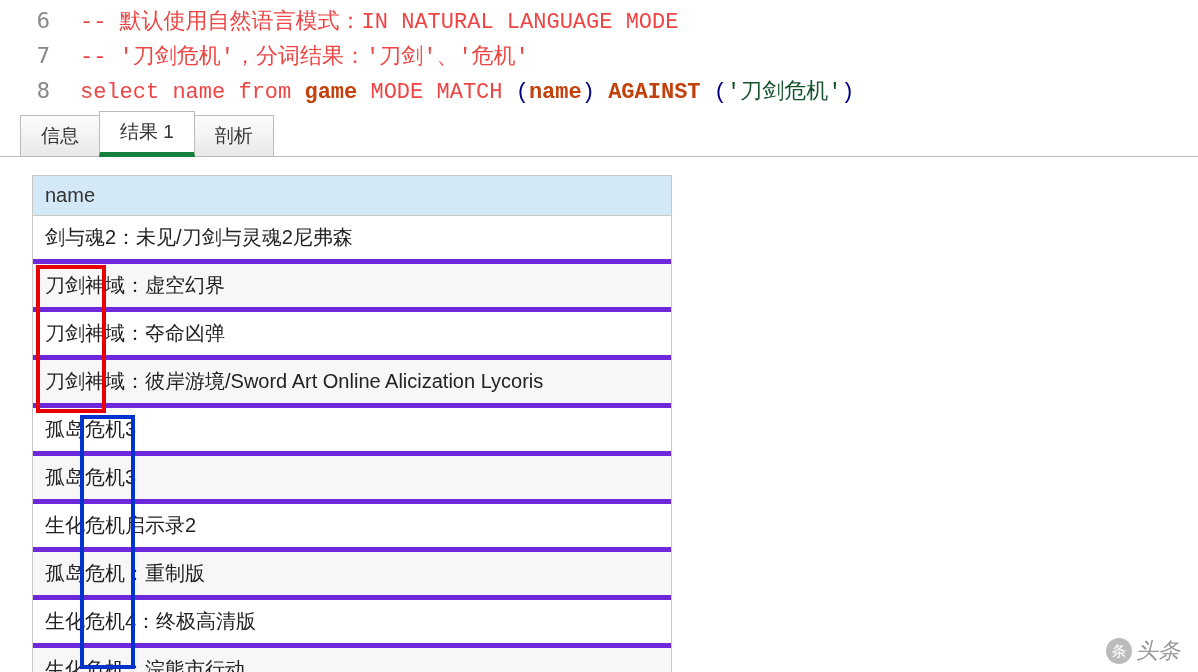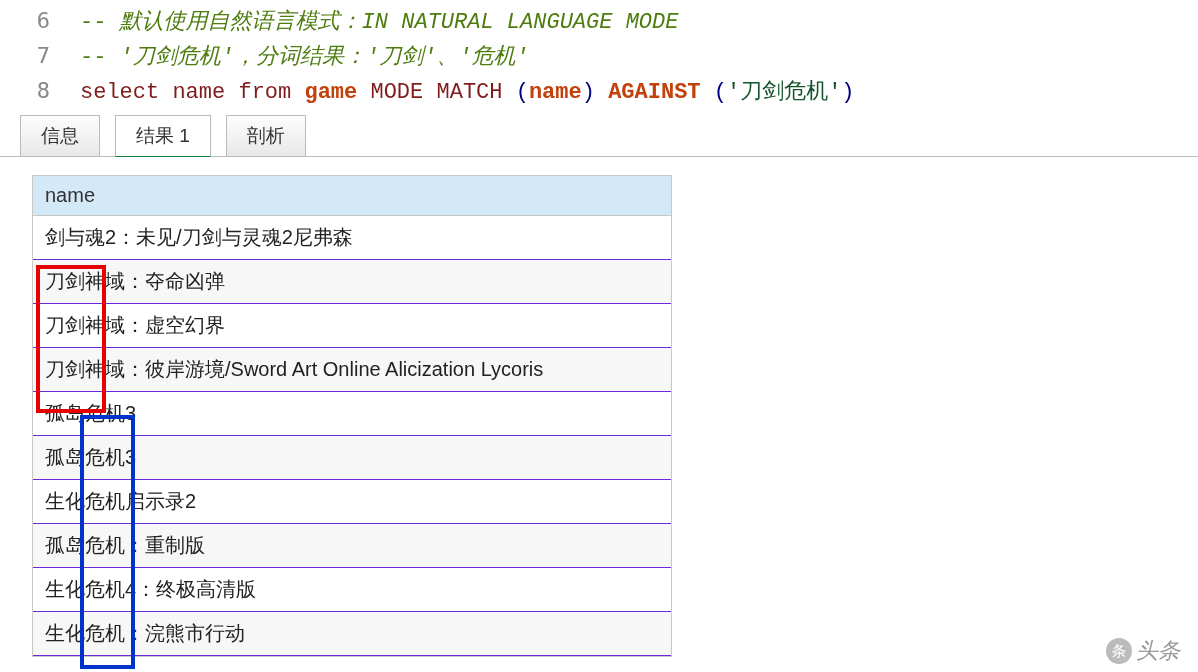--- a/index.html
+++ b/index.html
@@ -23,48 +23,48 @@
     }
     .line-number {
       width: 80px;
       text-align: right;
       padding-right: 30px;
       color: #888;
       font-family: Consolas, monospace;
       user-select: none;
     }
     .code-content { flex: 1; white-space: nowrap; }
-    .tok-comment { color: #4d7c0f; font-style: italic; }
-    .tok-keyword { color: #7f1d1d; font-weight: normal; }
+    .tok-comment { color: #ef4444; }
+    .tok-keyword { color: #ef4444; font-weight: normal; }
     .tok-identifier { color: #c2410c; font-weight: bold; }
     .tok-string { color: #14532d; }
     .tok-paren { color: #000080; }
 
     .tabs-bar {
       display: flex;
       align-items: flex-end;
       border-bottom: 1px solid #bbb;
       padding-left: 20px;
       height: 40px;
-      gap: 16px;
+      gap: 0;
     }
     .tab {
       padding: 7px 20px;
       font-size: 19px;
       color: #333;
       border: 1px solid #bbb;
       border-bottom: none;
       background: linear-gradient(to bottom, #fdfdfd, #e8e8e8);
       margin-right: -1px;
       position: relative;
       cursor: pointer;
     }
     .tab.active {
       background: #fff;
-      border-bottom: 1px solid #15803d;
+      border-bottom: 5px solid #15803d;
       margin-bottom: -1px;
       z-index: 2;
       text-align: center;
     }
 
     .results {
       margin: 18px 0 0 32px;
       width: 640px;
       border: 1px solid #c8c8c8;
       font-size: 20px;
@@ -72,21 +72,21 @@
     }
     .results-header {
       background: #d4e9f7;
       padding: 8px 12px;
       border-bottom: 1px solid #c8c8c8;
       font-weight: normal;
       color: #333;
     }
     .results-row {
       padding: 8px 12px;
-      border-bottom: 1px solid #6d28d9;
+      border-bottom: 5px solid #6d28d9;
       color: #222;
       background: #fff;
       white-space: nowrap;
     }
     .results-row:nth-child(odd) { background: #f7f7f7; }
 
     .annot {
       position: absolute;
       border-width: 4px;
       border-style: solid;
@@ -158,22 +158,22 @@
 
 <div class="tabs-bar">
   <div class="tab">信息</div>
   <div class="tab active">结果 1</div>
   <div class="tab">剖析</div>
 </div>
 
 <div class="results">
   <div class="results-header">name</div>
   <div class="results-row">剑与魂2：未见/刀剑与灵魂2尼弗森</div>
+  <div class="results-row">刀剑神域：虚空幻界</div>
   <div class="results-row">刀剑神域：夺命凶弹</div>
-  <div class="results-row">刀剑神域：虚空幻界</div>
   <div class="results-row">刀剑神域：彼岸游境/Sword Art Online Alicization Lycoris</div>
   <div class="results-row">孤岛危机3</div>
   <div class="results-row">孤岛危机3</div>
   <div class="results-row">生化危机启示录2</div>
   <div class="results-row">孤岛危机：重制版</div>
   <div class="results-row">生化危机4：终极高清版</div>
   <div class="results-row">生化危机：浣熊市行动</div>
 </div>
 
 <div class="annot annot-red" style="top:265px;left:36px;width:70px;height:148px;"></div>

